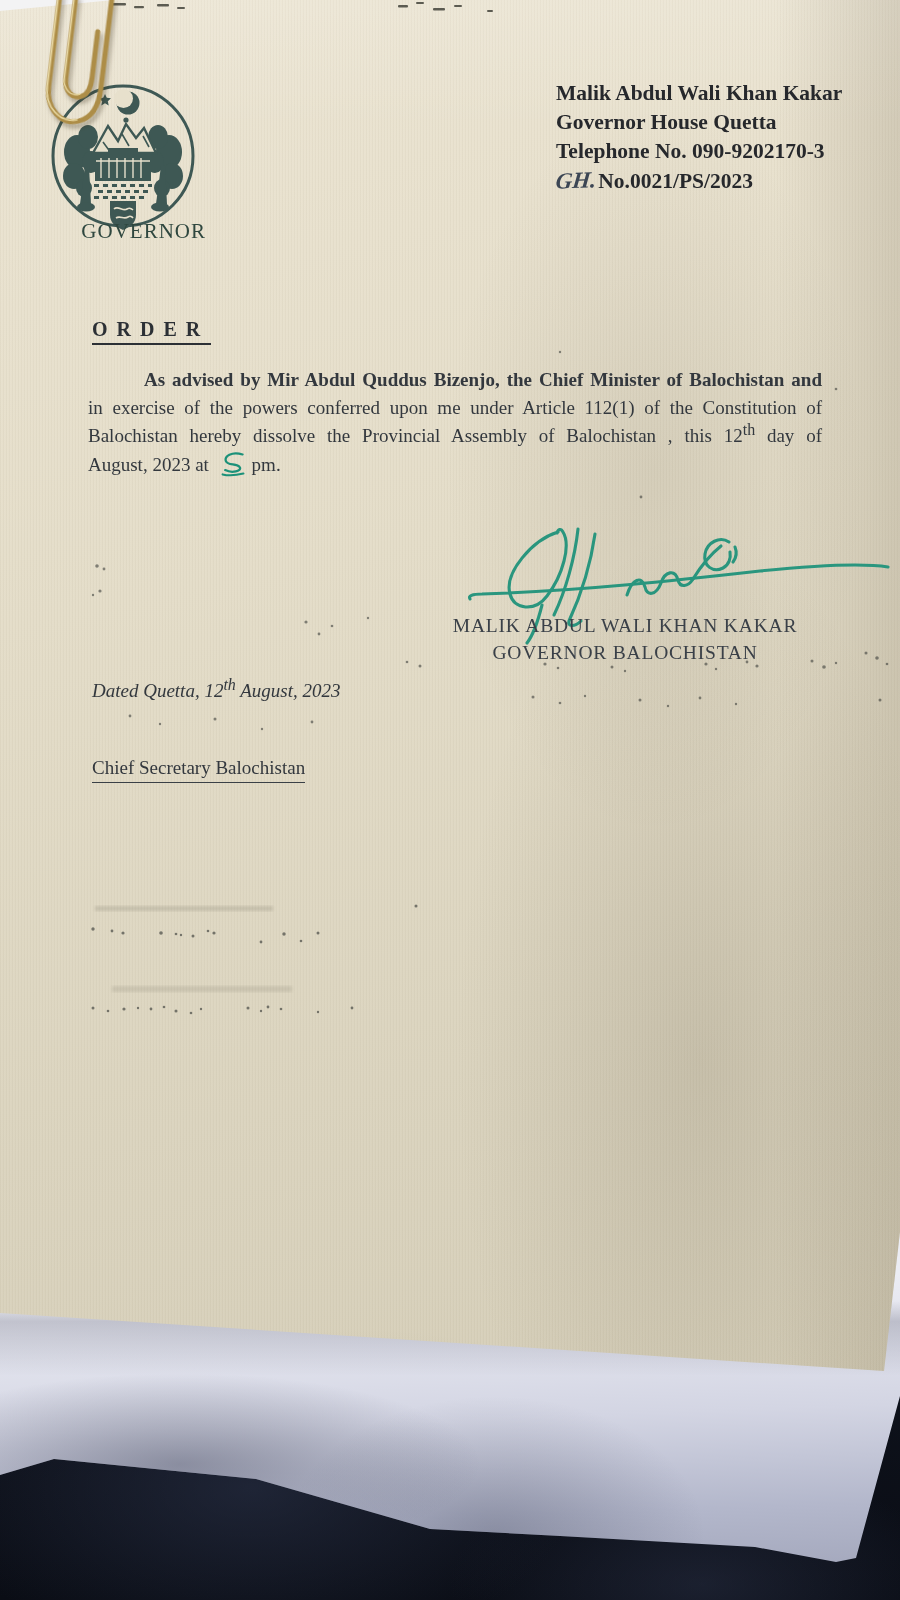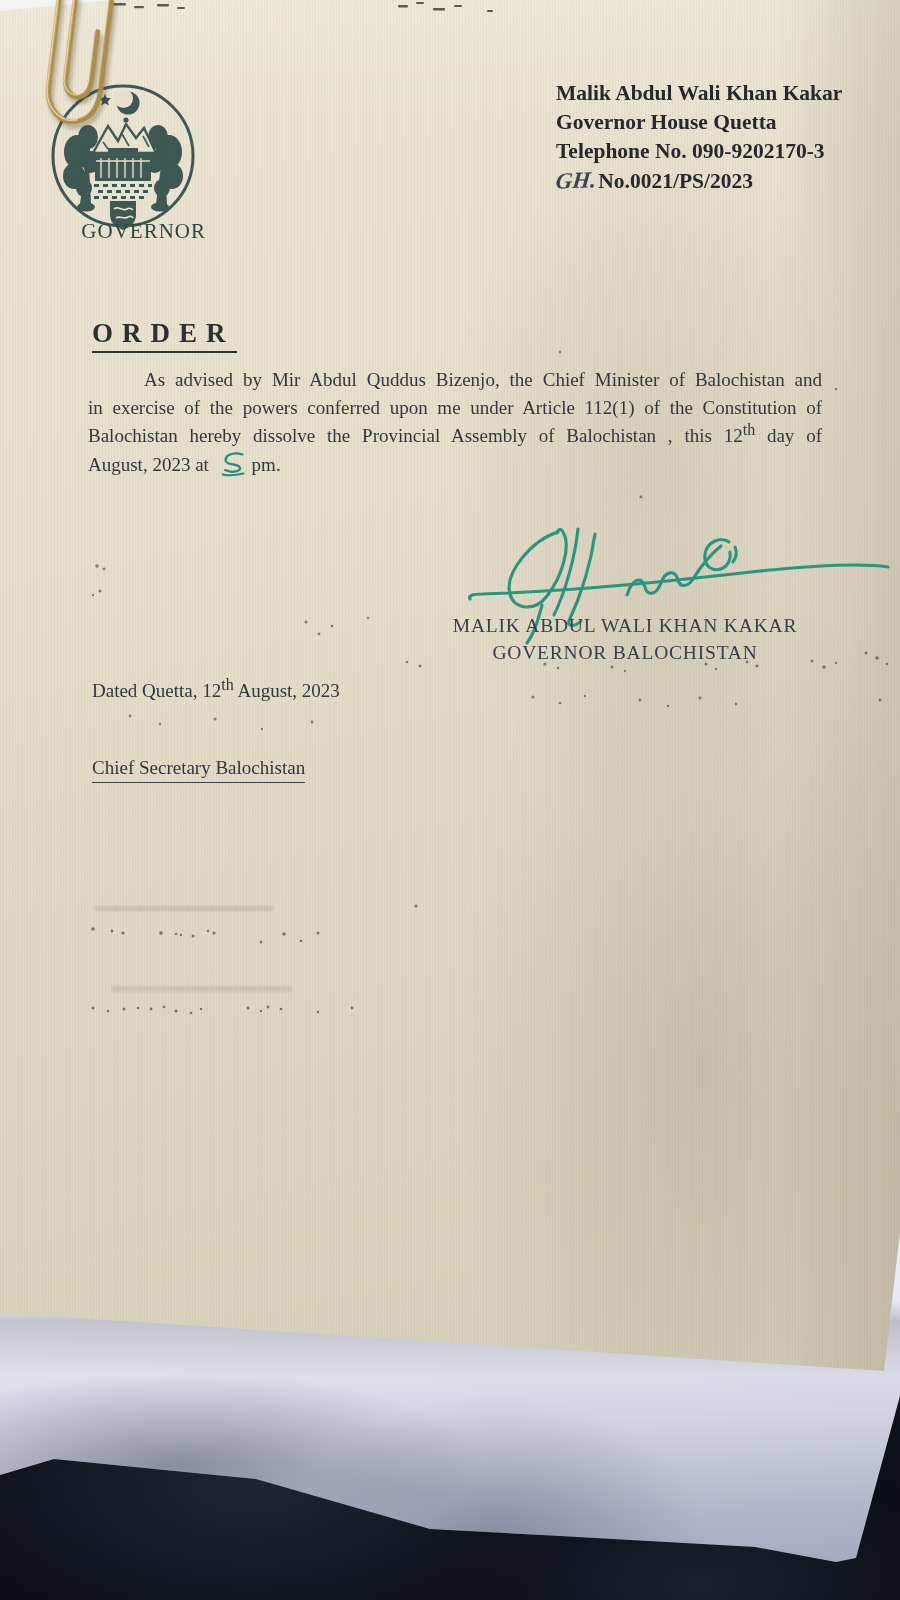--- a/index.html
+++ b/index.html
@@ -45,35 +45,35 @@
   .seal{position:absolute;left:48px;top:80px;width:150px;height:150px;}
   .seal-label{position:absolute;left:40px;top:219px;width:166px;text-align:right;
     font-weight:normal;font-size:21px;letter-spacing:1px;color:#2f473f;}
   .letterhead{position:absolute;left:556px;top:79px;width:330px;
     font-weight:bold;font-size:21.5px;line-height:29px;color:#26282c;}
   .hw{display:inline-block;font-style:italic;font-weight:700;color:#3c4654;
     transform:skewX(-8deg) rotate(-2deg);margin-right:2px;font-size:23px;}
 
   
   .order-heading{position:absolute;left:92px;top:318px;display:inline-block;
-    font-weight:bold;font-size:27px;letter-spacing:9px;color:#2c3035;
+    font-weight:bold;font-size:20px;letter-spacing:9px;color:#2c3035;
     border-bottom:2.5px solid #2c3035;padding:0 2px 2px 0;}
   .order-body{position:absolute;left:88px;top:366px;width:734px;
     font-size:19px;line-height:28.2px;color:#33383e;}
   .jline{text-align:justify;text-align-last:justify;}
-  .indent{text-indent:56px;}
+  .indent{text-indent:56px;font-weight:bold;}
   sup{font-size:16px;vertical-align:super;line-height:0;}
   .hw5{display:inline-block;width:30px;height:26px;vertical-align:-6px;margin:0 4px;}
 
   
   .signature{position:absolute;left:430px;top:495px;width:460px;height:150px;}
   .sig-block{position:absolute;left:430px;top:613px;width:390px;text-align:center;
     font-size:19.5px;line-height:26.5px;letter-spacing:.8px;color:#3a4048;}
 
-  .dated{position:absolute;left:92px;top:680px;font-size:19px;color:#33383e;}
+  .dated{position:absolute;left:92px;top:680px;font-size:19px;color:#33383e;font-style:italic;}
   .addressee{position:absolute;left:92px;top:757px;font-size:19px;color:#33383e;}
   .addressee .ul{border-bottom:1.8px solid #3a4046;padding-bottom:4px;}
 
   .noise{position:absolute;inset:0;pointer-events:none;}
   .clip{position:absolute;left:46px;top:-4px;width:80px;height:152px;
     transform:rotate(7deg);transform-origin:40px 0;
     filter:drop-shadow(3px 4px 2px rgba(60,50,30,.35));}
 </style>
 </head>
 <body>

